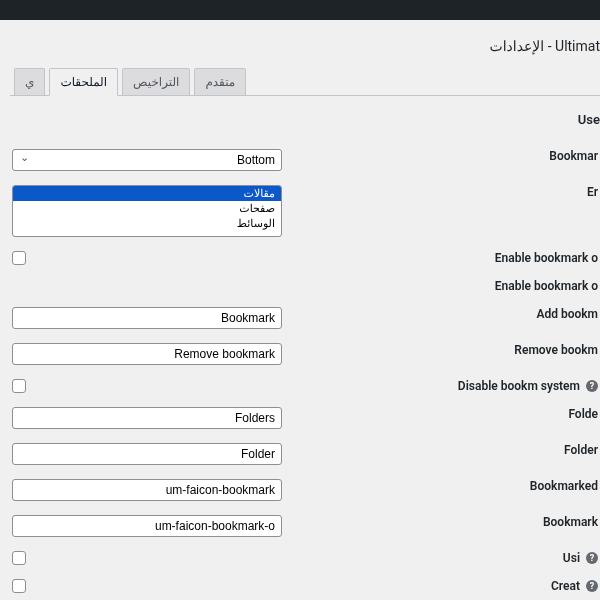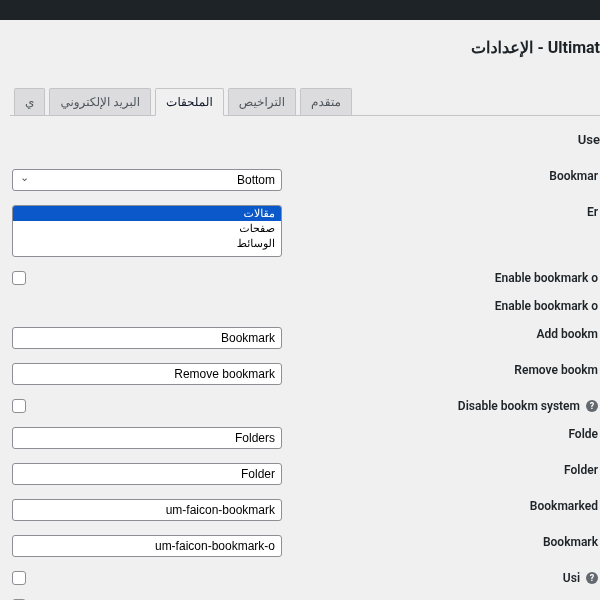--- a/index.html
+++ b/index.html
@@ -1,19 +1,19 @@
 <!DOCTYPE html>
 <html dir="rtl"><head>
 <meta charset="utf-8">
 <style>
 *{box-sizing:border-box;margin:0;padding:0}
 body{font-family:-apple-system,BlinkMacSystemFont,"Segoe UI",Roboto,sans-serif;background:#f0f0f1;font-size:12px;color:#1d2327;width:600px;height:600px;overflow:hidden}
 .topbar{background:#1d2327;height:20px;width:100%}
 .wrap{padding:10px 0 10px 10px}
-h1{font-size:16px;font-weight:700;color:#1d2327;margin:8px 0 31px}
+h1{font-size:14px;font-weight:400;color:#1d2327;margin:8px 0 14px}
 .tabs{border-bottom:1px solid #c3c4c7;display:flex;gap:0;flex-direction:row-reverse;padding:0;margin-bottom:16px}
 .tabs a{display:inline-block;padding:6px 10px;background:#dcdcde;border:1px solid #c3c4c7;border-bottom:none;color:#50575e;text-decoration:none;font-size:12px;margin-left:4px;border-radius:2px 2px 0 0}
 .tabs a.active{background:#f0f0f1;color:#0f172a;border-bottom:1px solid #f0f0f1;margin-bottom:-1px}
 .section-title{font-size:13px;font-weight:600;margin:2px 0 14px;text-align:right}
 .form-table{width:100%}
 .form-table tr{vertical-align:top}
 .form-table th{text-align:right;padding:6px 0 6px 10px;font-weight:600;font-size:12px;width:160px;white-space:nowrap;overflow:hidden}
 .form-table td{padding:6px 10px 6px 0;width:340px}
 .form-table td .field{display:flex;justify-content:flex-end}
 input[type=text],select{width:270px;padding:3px 6px;border:1px solid #8c8f94;border-radius:3px;background:#fff;font-size:12px;direction:ltr;text-align:right}
@@ -30,21 +30,20 @@
 </head>
 <body>
 
 <div class="topbar"></div>
 
 <div class="wrap">
 <h1>Ultimat - الإعدادات</h1>
 
 <div class="tabs">
   <a>ي</a>
-  <a>البريد الإلكتروني</a>
   <a class="active">الملحقات</a>
   <a>التراخيص</a>
   <a>متقدم</a>
 </div>
 
 <div class="section-title">Use</div>
 
 <table class="form-table">
 <tbody>
         <tr>

